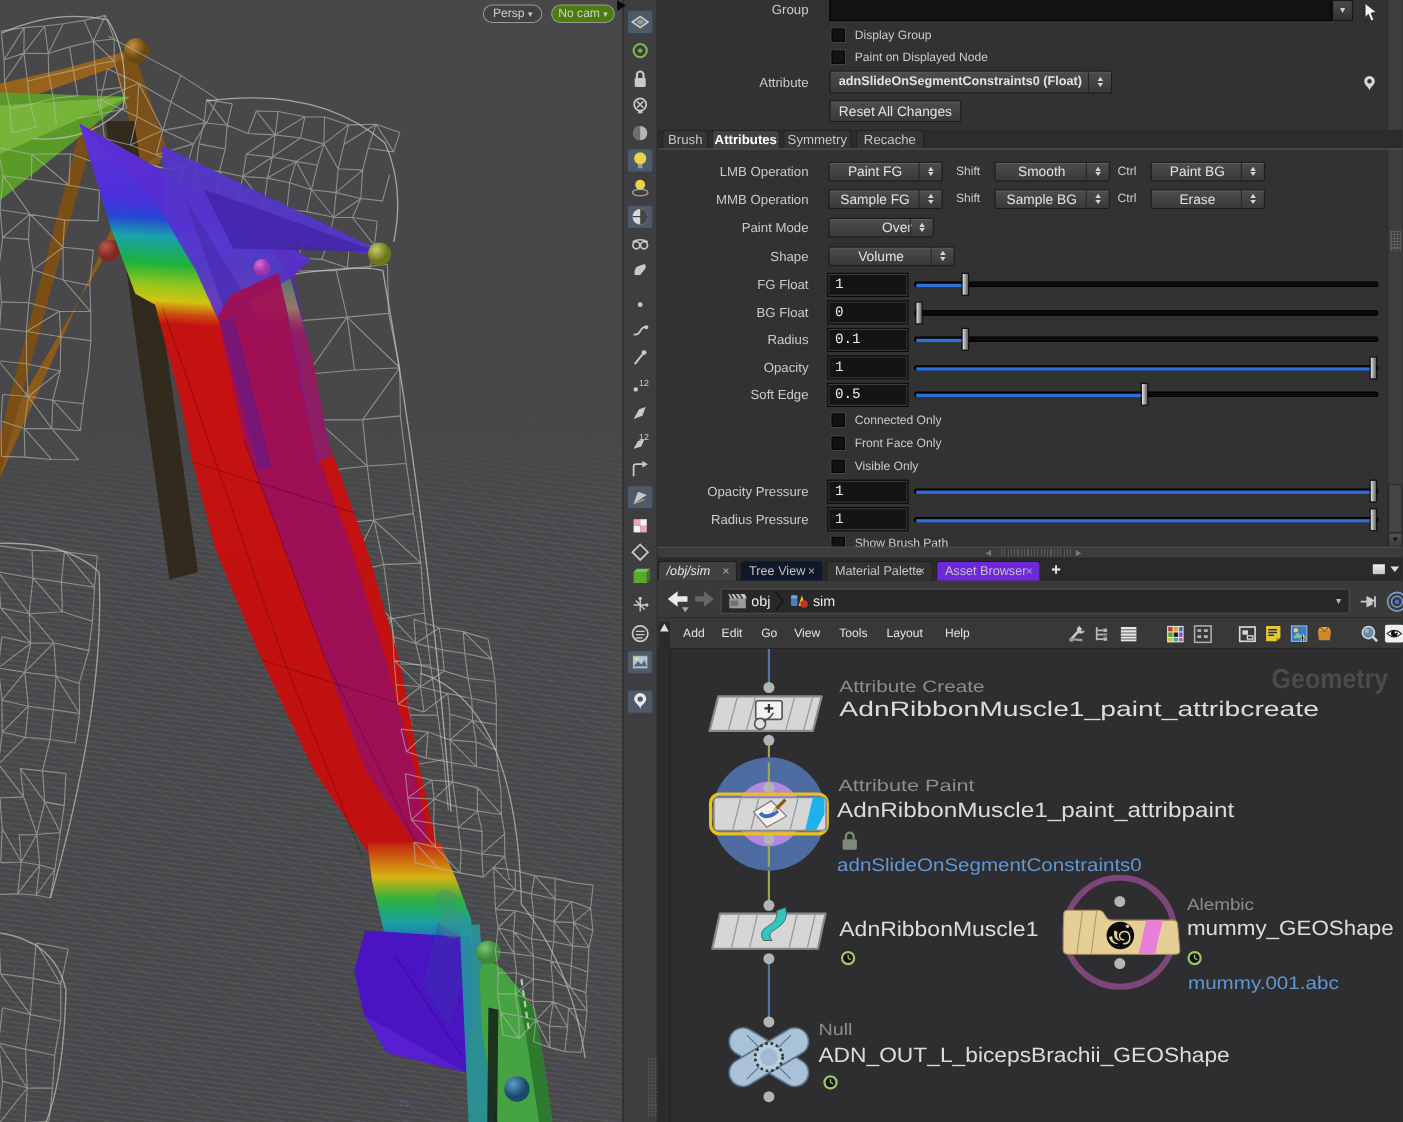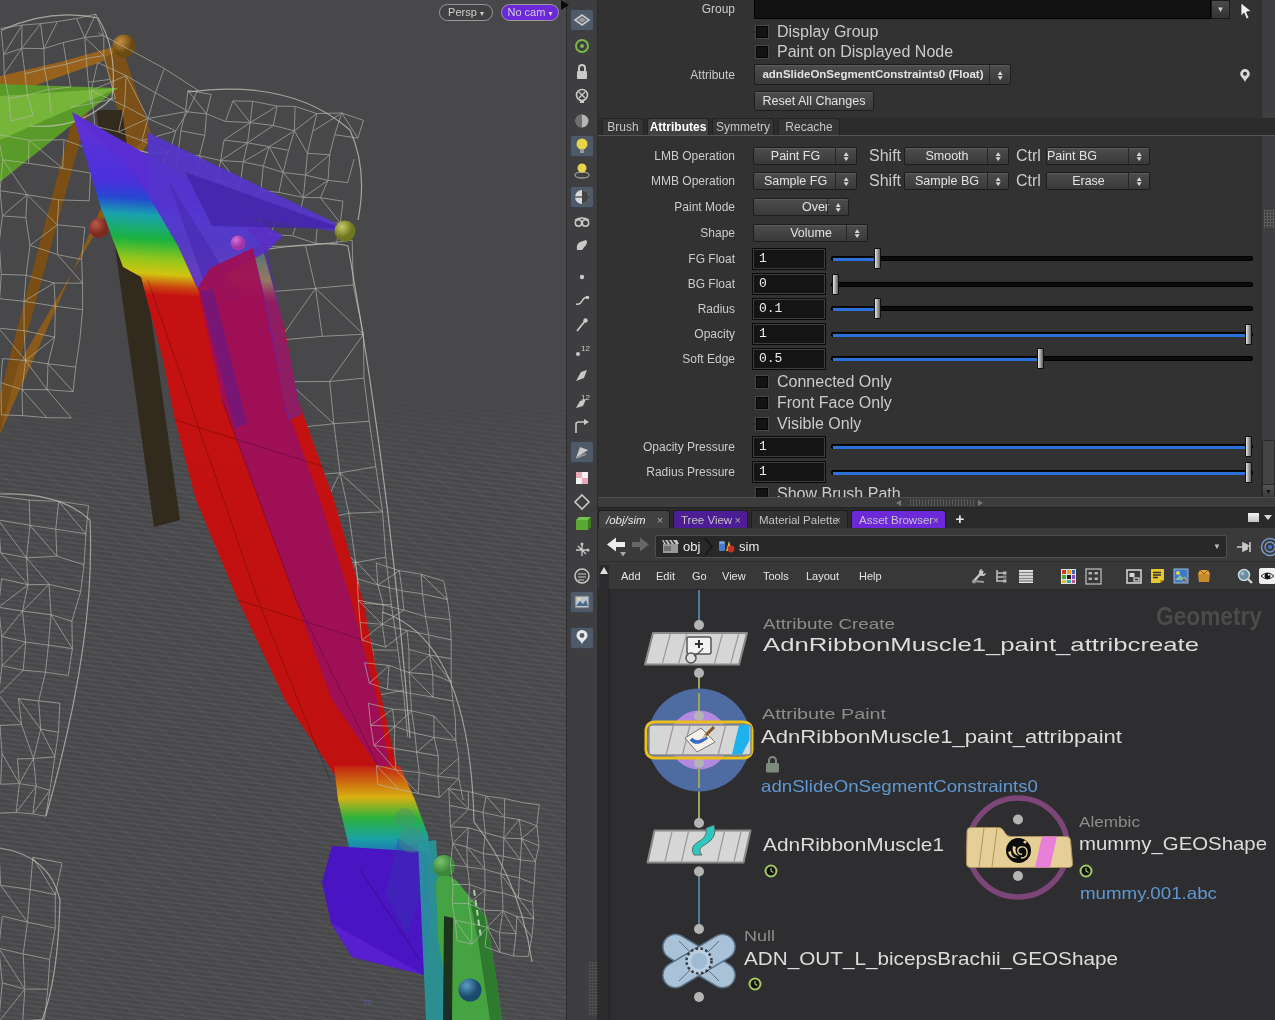--- a/index.html
+++ b/index.html
@@ -1,20 +1,20 @@
 <!DOCTYPE html>
 <html><head><meta charset="utf-8"><style>
 *{margin:0;padding:0;box-sizing:border-box}
 html,body{width:1275px;height:1020px;overflow:hidden;background:#323232;font-family:"Liberation Sans",sans-serif}
 .abs{position:absolute}
 #vp{position:absolute;left:0;top:0;width:566px;height:1020px;background:#48484a}
 #strip{position:absolute;left:566px;top:0;width:32px;height:1020px;background:#3e3e40;border-left:1px solid #2c2c2c;border-right:1px solid #2a2a2a}
 #right{position:absolute;left:598px;top:0;width:677px;height:1020px;background:#323232}
 .lbl{position:absolute;left:0;width:137px;text-align:right;font-size:12px;color:#cbcbcb;line-height:14px}
-.clbl{position:absolute;font-size:16px;color:#cbcbcb;line-height:14px}
+.clbl{position:absolute;font-size:11px;color:#cbcbcb;line-height:14px}
 .field{position:absolute;background:#141414;border:1px solid #3d3d3d;outline:1px solid #0a0a0a;color:#ececec;font-family:"Liberation Mono",monospace;font-size:13px;padding-left:5px}
 .drop{position:absolute;background:linear-gradient(#4d4d4d,#393939);border:1px solid #1d1d1d;border-radius:2px;color:#e2e2e2;font-size:12.5px;text-align:center;box-shadow:inset 0 1px 0 #5c5c5c}
 .spin{position:absolute;right:0;top:0;bottom:0;width:21px;border-left:1px solid #272727;display:flex;flex-direction:column;align-items:center;justify-content:center;color:#d6d6d6}
 .spin span{font-size:6.5px;line-height:5px;transform:scaleX(1.3)}
 .cb{position:absolute;width:12px;height:12px;background:#131313;border:1px solid #060606;box-shadow:0 0 0 1px #454545}
 .track{position:absolute;height:5px;background:#0b0b0b;border-radius:2px;border:1px solid #000}
 .bfill{position:absolute;left:1px;top:1px;height:3px;background:#2e70d9}
 .hdl{position:absolute;width:7px;height:21px;top:-9px;background:linear-gradient(90deg,#e8e8e8,#9b9b9b 55%,#5e5e5e);border:1px solid #111;border-radius:1px}
 .tab{position:absolute;top:118px;height:17px;font-size:12px;color:#c6c6c6;text-align:center;line-height:17px;background:#353535;border:1px solid #222;border-bottom:none;border-radius:3px 3px 0 0}
 .mi{position:absolute;top:0;height:28px;line-height:28px;font-size:11px;color:#e4e4e4}
@@ -141,21 +141,21 @@
         <path d="M32.8 857.2L62.0 863.0M0.6 885.3L30.2 889.4M30.2 889.4L55.3 894.8M2.3 916.1L27.5 922.2M27.5 922.2L55.2 928.2M-1.3 948.2L23.2 953.9M23.2 953.9L49.7 959.5M2.3 982.9L24.8 989.1M24.8 989.1L47.8 989.2M-1.4 1022.1L22.8 1021.1M22.8 1021.1L44.5 1019.1M-1.2 845.4L0.6 885.3M32.8 857.2L30.2 889.4M62.0 863.0L55.3 894.8M30.2 889.4L27.5 922.2M55.3 894.8L55.2 928.2M2.3 916.1L-1.3 948.2M27.5 922.2L23.2 953.9M55.2 928.2L49.7 959.5M-1.3 948.2L2.3 982.9M23.2 953.9L24.8 989.1M49.7 959.5L47.8 989.2M2.3 982.9L-1.4 1022.1M24.8 989.1L22.8 1021.1M47.8 989.2L44.5 1019.1M32.8 857.2L55.3 894.8M0.6 885.3L27.5 922.2M-1.3 948.2L24.8 989.1M24.8 989.1L-1.4 1022.1"></path>
       </g>
       <g stroke="#c2c5b8" stroke-width="1.2" fill="none" opacity="0.7">
         <path d="M0 494 Q60 492 90 520 Q96 640 46 816"></path>
         <path d="M0 848 Q50 856 60 900 Q58 980 42 1020"></path>
         <path d="M382 612 Q470 640 474 822 Q520 880 532 962"></path>
       </g>
       <text x="363" y="1005" font-size="8" fill="#6a74d8" opacity="0.45" font-family="Liberation Sans">25</text>
     </svg>
 <div class="abs" style="left:439px;top:4px;width:54px;height:17px;border:1px solid #999;border-radius:9px;background:#414143;color:#cfcfcf;font-size:11px;text-align:center;line-height:15px">Persp <span style="font-size:8px">▾</span></div>
-<div class="abs" style="left:501px;top:4px;width:58px;height:17px;border:1px solid #999;border-radius:9px;background:#6d28d9;color:#cfcfcf;font-size:11px;text-align:center;line-height:15px">No cam <span style="font-size:8px">▾</span></div>
+<div class="abs" style="left:501px;top:4px;width:58px;height:17px;border:1px solid #999;border-radius:9px;background:#4d7c0f;color:#cfcfcf;font-size:11px;text-align:center;line-height:15px">No cam <span style="font-size:8px">▾</span></div>
 </div>
 <div id="strip">
 <div class="abs" style="left:-6px;top:0;width:0;height:0;border-left:8px solid #0a0a0a;border-top:5px solid transparent;border-bottom:5px solid transparent"></div>
 <div class="abs" style="left:3px;top:9px;width:24px;height:22px;background:#4e5a68;border-radius:3px;border:1px solid #39424c"></div>
     <svg class="abs" width="20" height="20" style="left:5px;top:10px">
       <path d="M3 10 L10 5 L17 10 L10 15 Z" fill="none" stroke="#c9c9c9" stroke-width="1.6"></path>
       <path d="M6 10 L10 7.2 L14 10 L10 12.8 Z" fill="#9a9a9a"></path>
     </svg>
 <svg class="abs" width="20" height="20" style="left:5px;top:36px">
       <circle cx="10" cy="10" r="6" fill="none" stroke="#7ab648" stroke-width="2"></circle>
@@ -306,21 +306,21 @@
 <div class="clbl" style="left:271px;top:149px">Shift</div>
 <div class="drop" style="left:306px;top:147px;width:105px;height:18px;line-height:16px">
       <div style="position:absolute;left:0;width:84px;text-align:center;white-space:nowrap">Smooth</div>
       <div class="spin">
         <span>▲</span>
         <span>▼</span>
       </div>
     </div>
 <div class="clbl" style="left:418px;top:149px">Ctrl</div>
 <div class="drop" style="left:448px;top:147px;width:104px;height:18px;line-height:16px">
-      <div style="position:absolute;left:0;width:83px;text-align:left;white-space:nowrap">Paint BG</div>
+      <div style="position:absolute;left:0;width:83px;text-align:center;white-space:nowrap">Paint BG</div>
       <div class="spin">
         <span>▲</span>
         <span>▼</span>
       </div>
     </div>
 <div class="lbl" style="top:174px">MMB Operation</div>
 <div class="drop" style="left:155px;top:172px;width:104px;height:18px;line-height:16px">
       <div style="position:absolute;left:0;width:83px;text-align:center;white-space:nowrap">Sample FG</div>
       <div class="spin">
         <span>▲</span>
@@ -346,21 +346,21 @@
 <div class="lbl" style="top:200px">Paint Mode</div>
 <div class="drop" style="left:155px;top:198px;width:96px;height:18px;line-height:16px">
       <div style="position:absolute;left:0;width:75px;text-align:right;white-space:nowrap">Over</div>
       <div class="spin">
         <span>▲</span>
         <span>▼</span>
       </div>
     </div>
 <div class="lbl" style="top:226px">Shape</div>
 <div class="drop" style="left:155px;top:224px;width:115px;height:18px;line-height:16px">
-      <div style="position:absolute;left:10px;width:94px;text-align:center;white-space:nowrap">Volume</div>
+      <div style="position:absolute;left:0;width:94px;text-align:center;white-space:nowrap">Volume</div>
       <div class="spin">
         <span>▲</span>
         <span>▼</span>
       </div>
     </div>
 <div class="lbl" style="top:252px">FG Float</div>
 <div class="field" style="left:155px;top:249px;width:72px;height:20px;line-height:18px">1</div>
 <div class="track" style="left:233px;top:256px;width:422px">
       <div class="bfill" style="width:43px"></div>
       <div class="hdl" style="left:42px"></div>
@@ -410,21 +410,21 @@
     <div class="clbl" style="left:179px;top:487px">Show Brush Path</div>
 <div class="abs" style="left:664px;top:440px;width:13px;height:45px;background:#444;border:1px solid #2a2a2a;border-radius:2px"></div>
 <div class="abs" style="left:664px;top:484px;width:13px;height:14px;background:linear-gradient(#555,#3a3a3a);border:1px solid #2a2a2a;color:#111;font-size:7px;text-align:center;line-height:13px">▼</div>
 <div class="abs" style="left:666px;top:210px;width:10px;height:18px;background:repeating-linear-gradient(#5c5c5c 0 1px,transparent 1px 3px),repeating-linear-gradient(90deg,#5c5c5c 0 1px,transparent 1px 3px)"></div>
 <div class="abs" style="left:0;top:497px;width:677px;height:11px;background:#3c3c3c;border-top:1px solid #4e4e4e;border-bottom:1px solid #222"></div>
 <div class="abs" style="left:312px;top:499px;width:64px;height:7px;background:repeating-linear-gradient(90deg,#585858 0 1px,transparent 1px 3px)"></div>
 <div class="abs" style="left:298px;top:500px;width:0;height:0;border-right:5px solid #777;border-top:3px solid transparent;border-bottom:3px solid transparent"></div>
 <div class="abs" style="left:380px;top:500px;width:0;height:0;border-left:5px solid #777;border-top:3px solid transparent;border-bottom:3px solid transparent"></div>
 <div class="abs" style="left:0;top:508px;width:677px;height:20px;background:#2a2a2a"></div>
 <div class="abs" style="left:0px;top:510px;width:72px;height:18px;background:#414141;color:#e8e8e8;font-style:italic;font-size:11.5px;line-height:18px;text-indent:7px;border:1px solid #1e1e1e;border-bottom:none;border-radius:3px 3px 0 0">/obj/sim<span style="position:absolute;right:6px;top:0;font-size:11px;color:#aaa;text-indent:0">×</span></div>
-<div class="abs" style="left:75px;top:510px;width:75px;height:18px;background:#4c1d95;color:#c2c2c2;font-size:11.5px;line-height:18px;text-indent:7px;border:1px solid #1e1e1e;border-bottom:none;border-radius:3px 3px 0 0">Tree View<span style="position:absolute;right:6px;top:0;font-size:11px;color:#aaa;text-indent:0">×</span></div>
+<div class="abs" style="left:75px;top:510px;width:75px;height:18px;background:#0f172a;color:#c2c2c2;font-size:11.5px;line-height:18px;text-indent:7px;border:1px solid #1e1e1e;border-bottom:none;border-radius:3px 3px 0 0">Tree View<span style="position:absolute;right:6px;top:0;font-size:11px;color:#aaa;text-indent:0">×</span></div>
 <div class="abs" style="left:153px;top:510px;width:97px;height:18px;background:#323232;color:#c2c2c2;font-size:11.5px;line-height:18px;text-indent:7px;border:1px solid #1e1e1e;border-bottom:none;border-radius:3px 3px 0 0">Material Palette<span style="position:absolute;right:6px;top:0;font-size:11px;color:#aaa;text-indent:0">×</span></div>
 <div class="abs" style="left:253px;top:510px;width:95px;height:18px;background:#6d28d9;color:#c2c2c2;font-size:11.5px;line-height:18px;text-indent:7px;border:1px solid #1e1e1e;border-bottom:none;border-radius:3px 3px 0 0">Asset Browser<span style="position:absolute;right:6px;top:0;font-size:11px;color:#aaa;text-indent:0">×</span></div>
 <div class="abs" style="left:354px;top:511px;width:16px;height:16px;color:#e8e8e8;font-size:15px;font-weight:bold;line-height:16px;text-align:center">+</div>
 <div class="abs" style="left:650px;top:513px;width:11px;height:9px;background:linear-gradient(#f2f2f2,#c2c2c2)"></div>
 <div class="abs" style="left:666px;top:515px;width:0;height:0;border-top:5px solid #ddd;border-left:4px solid transparent;border-right:4px solid transparent"></div>
 <div class="abs" style="left:0;top:528px;width:677px;height:34px;background:#3a3a3a;border-bottom:1px solid #2d2d2d"></div>
 <svg class="abs" width="46" height="24" style="left:7px;top:533px">
       <path d="M11 4.5 L11 9 L20 9 L20 14 L11 14 L11 18.5 L2 11.5 Z" fill="#ececec"></path>
       <path d="M15 19 l6 0 -3 4.5 Z" fill="#aaa"></path>
       <path d="M35 9 L35 4.5 L44 11.5 L35 18.5 L35 14 L27 14 L27 9 Z" fill="#666"></path>

